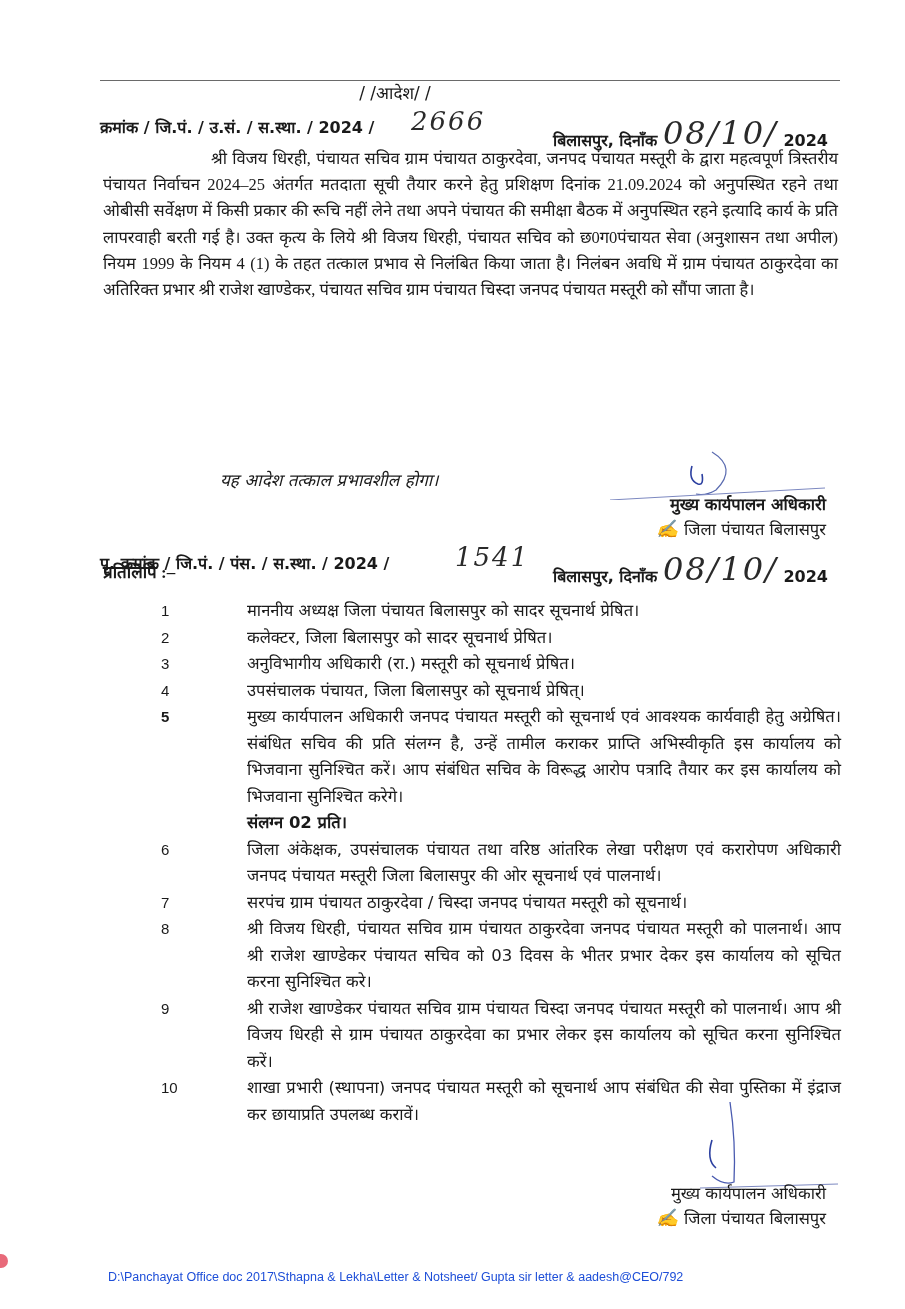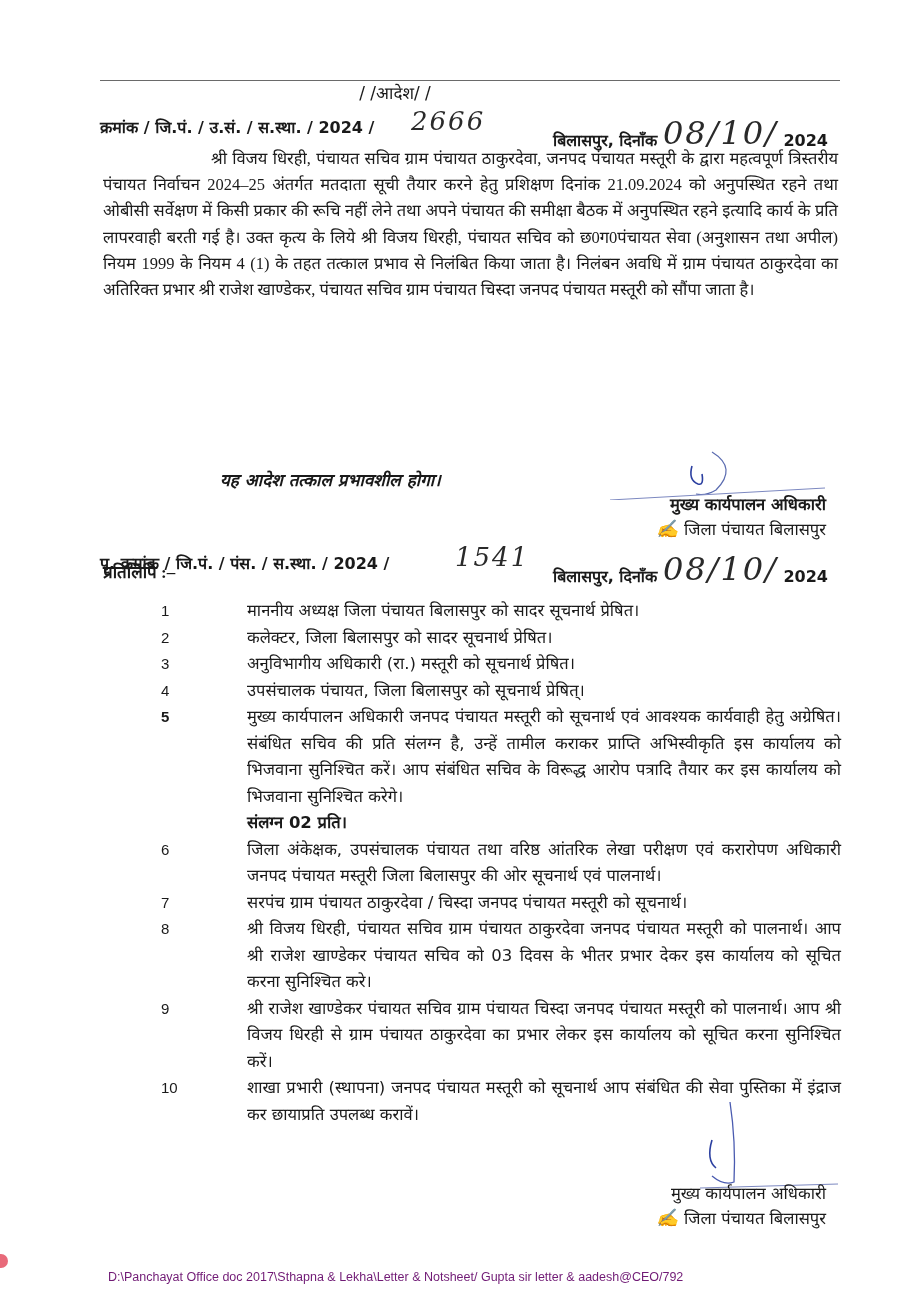--- a/index.html
+++ b/index.html
@@ -35,21 +35,21 @@
     .ref-line .ref-date { position: absolute; right: 12px; top: 4px; }
     .ref-line .ref-date .hw { font-size: 32px; position: relative; top: -2px; }
     .para {
       position: absolute; left: 103px; width: 735px;
       font-size: 16.5px; line-height: 26.2px; text-align: justify;
       text-align-last: left;
     }
     .para .indent { display: inline-block; width: 108px; }
     .emphasis {
       position: absolute; left: 220px; top: 468px;
-      font-size: 17px; font-style: italic; font-weight: bold;
+      font-size: 17px; font-style: italic; font-weight: normal;
     }
     .signature-block {
       position: absolute; width: 240px; text-align: right; font-size: 16.5px; line-height: 24px;
     }
     .signature-block .sig-title { font-weight: bold; }
     .sig-mark {
       position: absolute; color: #2b3fa0; font-family: "DejaVu Serif", serif;
       font-style: italic; font-size: 22px;
     }
     .sig-stroke { position: absolute; }
@@ -58,21 +58,21 @@
     }
     .cc-list { position: absolute; left: 103px; top: 598px; width: 738px; }
     .cc-item { position: relative; display: flex; }
     .cc-num { width: 112px; flex: 0 0 112px; padding-left: 58px; box-sizing: border-box;
       font-size: 15px; line-height: 26.5px; font-family: "Liberation Sans", sans-serif; }
     .cc-num.bold { font-weight: bold; }
     .cc-text { flex: 1; font-size: 16.5px; line-height: 26.5px; text-align: justify; text-align-last: left; margin-left: 32px; }
     .cc-attach { font-weight: bold; display: block; }
     .footer-path {
       position: absolute; left: 108px; top: 1270px; font-size: 12.5px;
-      font-family: "Liberation Sans", sans-serif; color: #701a75; white-space: nowrap;
+      font-family: "Liberation Sans", sans-serif; color: #1d4ed8; white-space: nowrap;
     }
     .margin-dot {
       position: absolute; left: 0; top: 1254px; width: 8px; height: 14px;
       background: #e86a7a; border-radius: 0 7px 7px 0;
     }
   </style>
 </head>
 <body>
 
 <div class="page">

